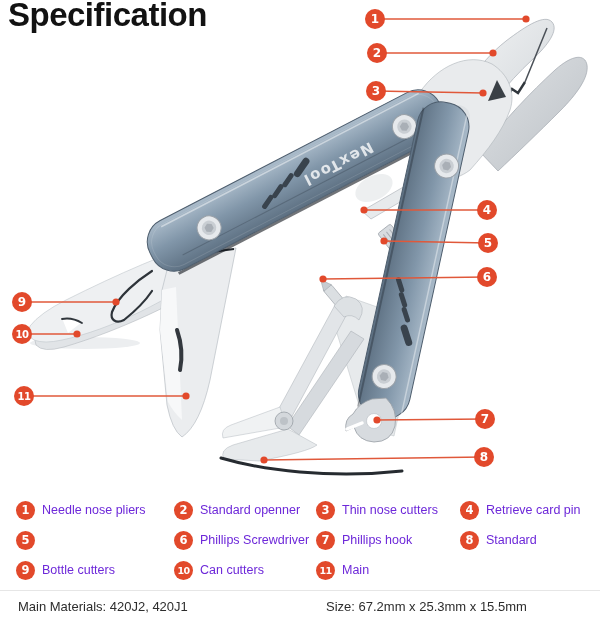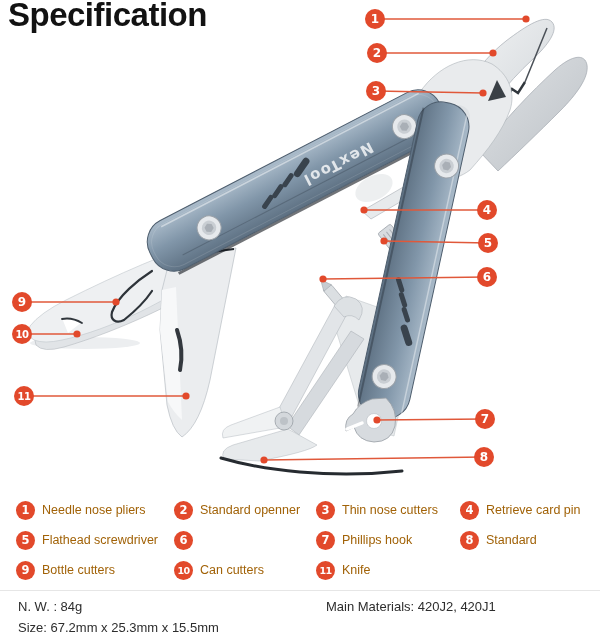--- a/index.html
+++ b/index.html
@@ -14,21 +14,21 @@
            background:#e2492b;color:#fff;display:flex;align-items:center;justify-content:center;
            font-size:12px;font-weight:bold;}
   .callout.two{font-size:10px;letter-spacing:-0.5px;}
   .legend{position:absolute;top:495px;left:0;width:600px;box-sizing:border-box;
           padding-left:16px;display:grid;grid-template-columns:158px 142px 144px 1fr;
           grid-auto-rows:30px;align-items:center;}
   .legend-item{display:flex;align-items:center;gap:7px;white-space:nowrap;}
   .badge{flex:0 0 19px;width:19px;height:19px;border-radius:50%;background:#e2492b;color:#fff;
          display:flex;align-items:center;justify-content:center;font-size:11.5px;font-weight:bold;}
   .badge.two{font-size:9.5px;letter-spacing:-0.5px;}
-  .legend-label{font-family:"Liberation Sans",sans-serif;font-size:12.5px;color:#a16207;}
+  .legend-label{font-family:"Liberation Sans",sans-serif;font-size:12.5px;color:#6d28d9;}
   .info{position:absolute;top:590px;left:0;width:600px;box-sizing:border-box;
         border-top:1px solid #e6e6e6;padding:7px 16px 0 18px;
         display:grid;grid-template-columns:308px 1fr;row-gap:3px;
         font-family:"Liberation Sans",sans-serif;font-size:13px;line-height:18px;color:#2d2d2d;
         white-space:nowrap;}
 </style>
 </head>
 <body>
 
 <div class="page">
@@ -197,46 +197,45 @@
     <div class="legend-item">
       <span class="badge">3</span>
       <span class="legend-label">Thin nose cutters</span>
     </div>
     <div class="legend-item">
       <span class="badge">4</span>
       <span class="legend-label">Retrieve card pin</span>
     </div>
     <div class="legend-item">
       <span class="badge">5</span>
-      <span class="legend-label">Flathead screwdriver</span>
     </div>
     <div class="legend-item">
       <span class="badge">6</span>
+      <span class="legend-label">Phillips Screwdriver</span>
     </div>
     <div class="legend-item">
       <span class="badge">7</span>
       <span class="legend-label">Phillips hook</span>
     </div>
     <div class="legend-item">
       <span class="badge">8</span>
       <span class="legend-label">Standard</span>
     </div>
     <div class="legend-item">
       <span class="badge">9</span>
       <span class="legend-label">Bottle cutters</span>
     </div>
     <div class="legend-item">
       <span class="badge two">10</span>
       <span class="legend-label">Can cutters</span>
     </div>
     <div class="legend-item">
       <span class="badge two">11</span>
-      <span class="legend-label">Knife</span>
+      <span class="legend-label">Main</span>
     </div>
   </div>
 
   <div class="info">
-    <div>N. W. : 84g</div>
     <div>Main Materials: 420J2, 420J1</div>
     <div>Size: 67.2mm x 25.3mm x 15.5mm</div>
   </div>
 
 </div>
 
 </body></html>

